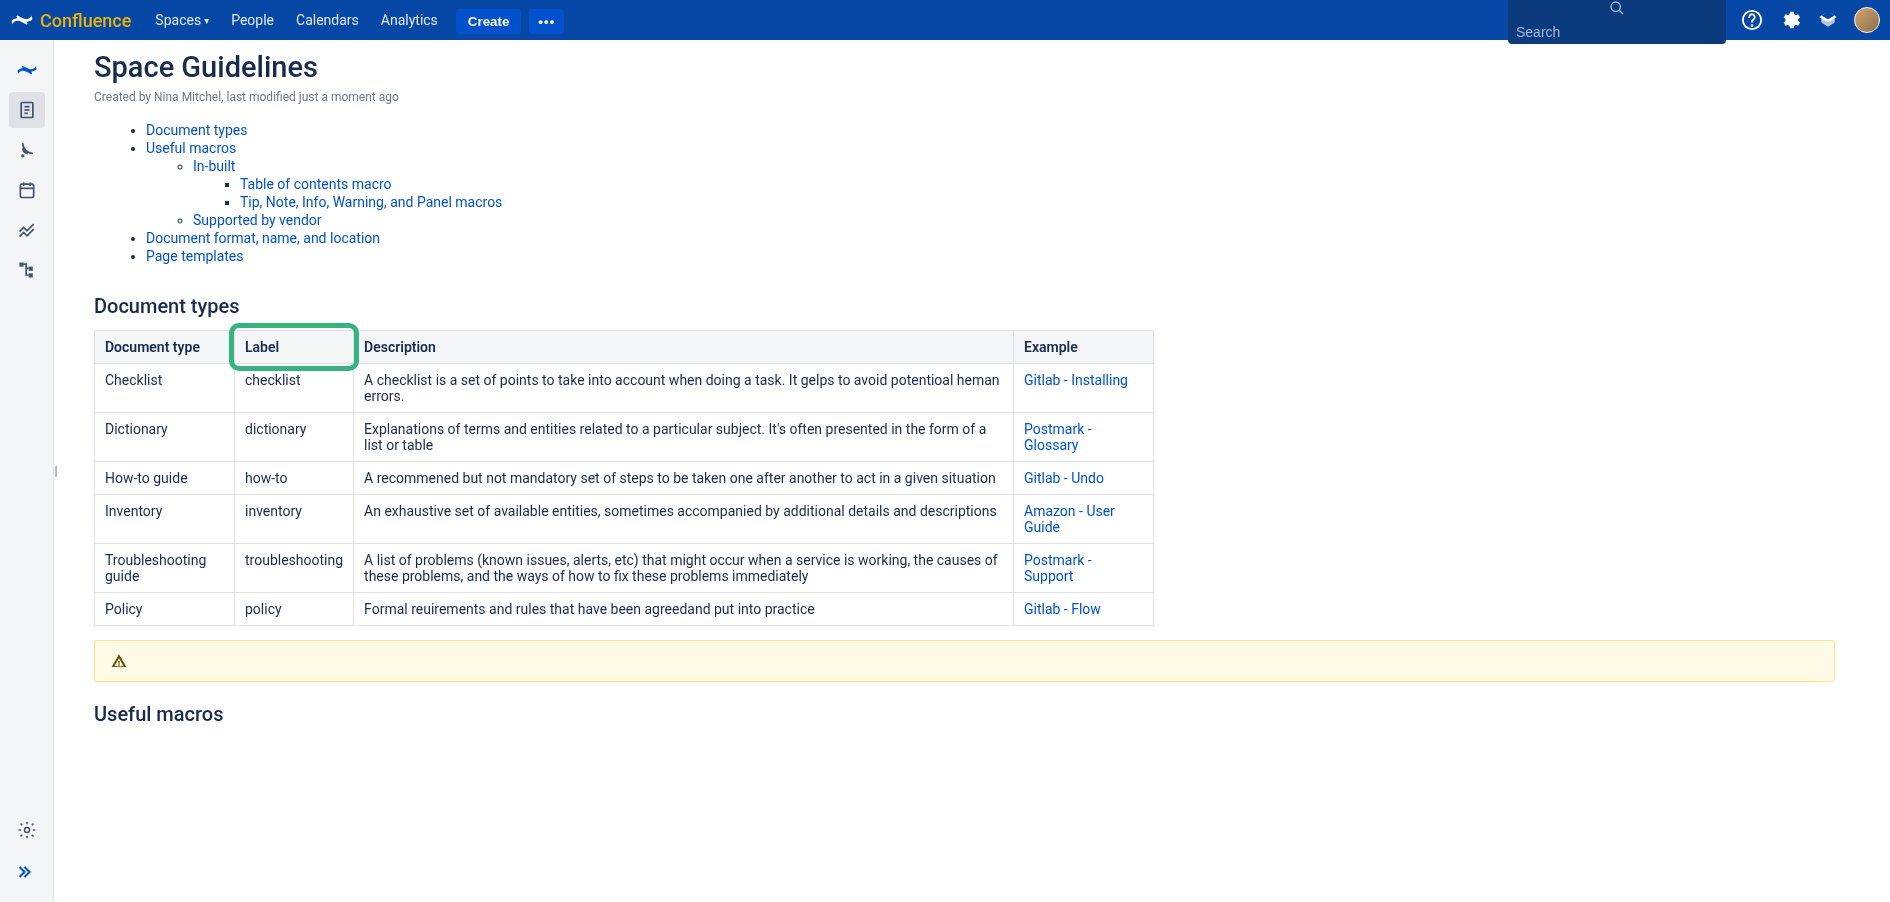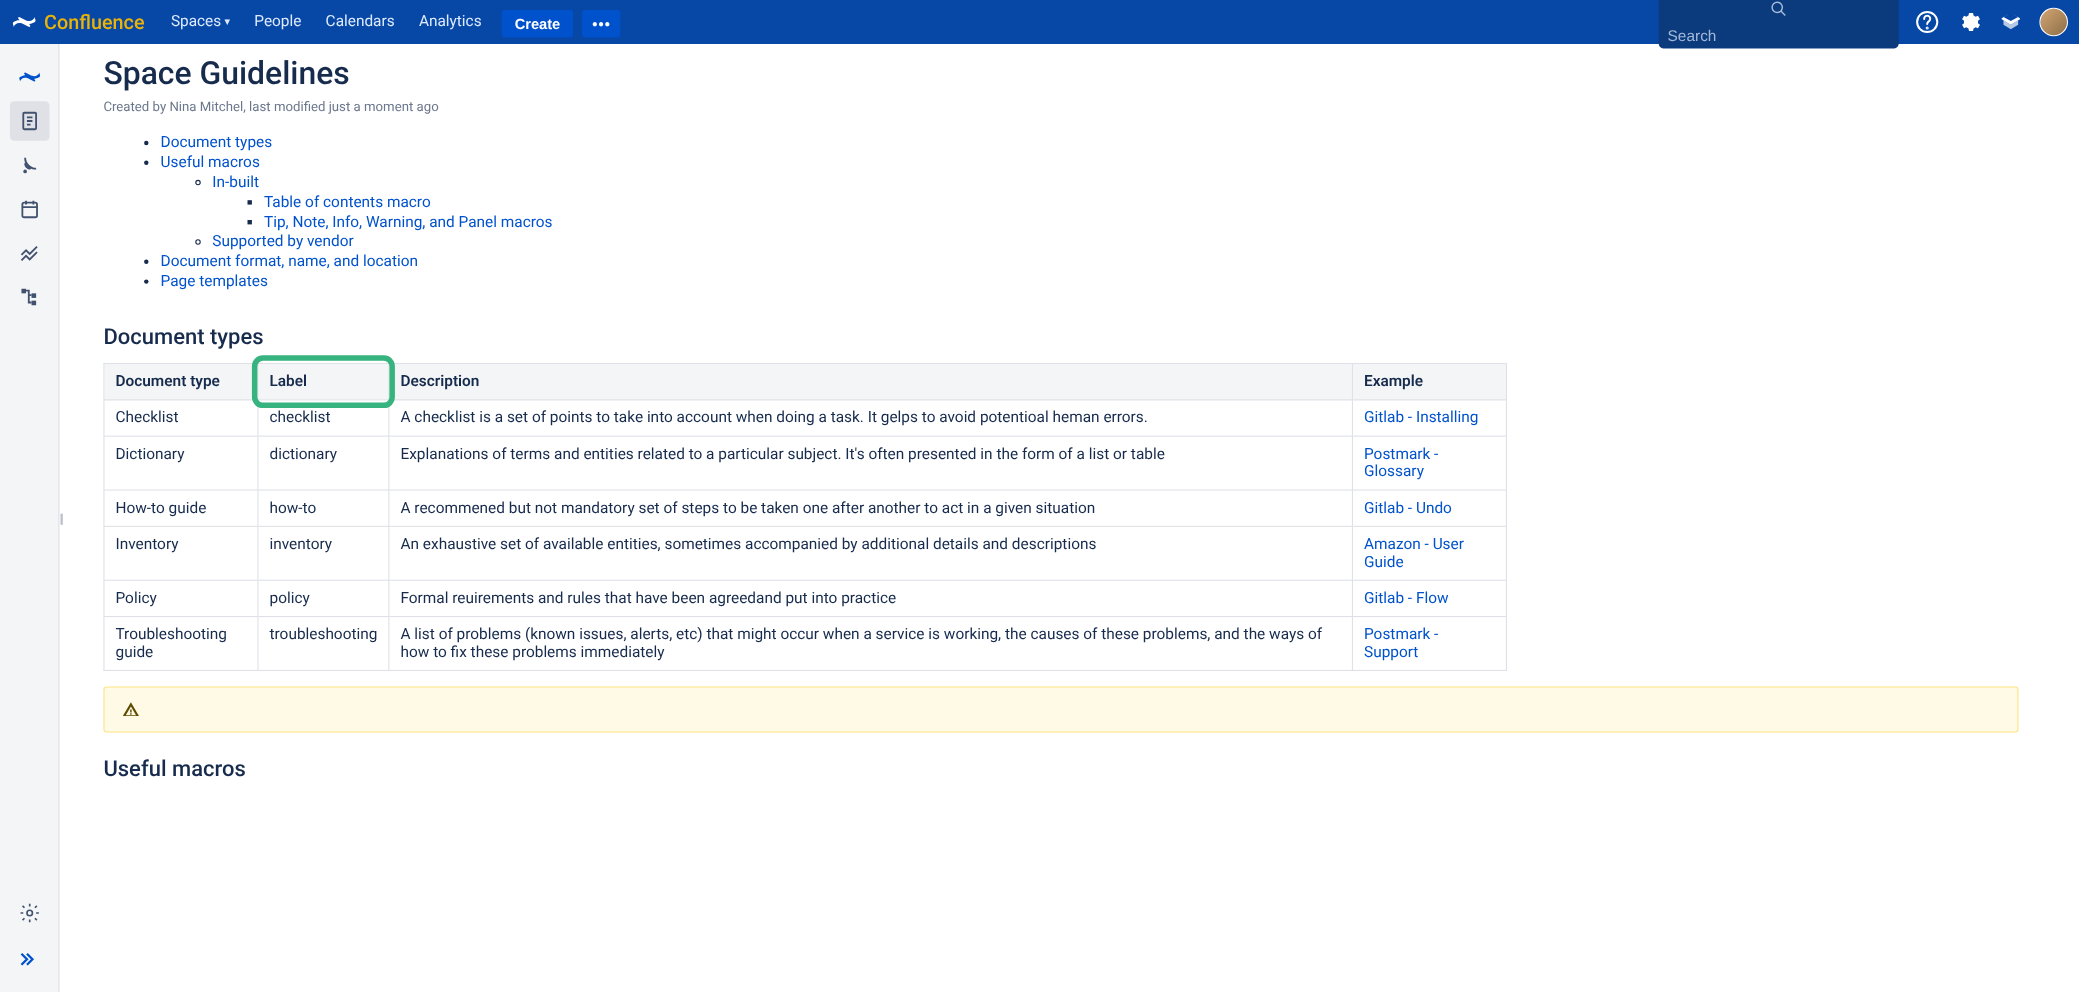--- a/index.html
+++ b/index.html
@@ -39,21 +39,21 @@
 .toc-list ul { list-style: disc; margin-left: 20px; }
 .toc-list ul ul { list-style: circle; margin-left: 47px; }
 .toc-list ul ul ul { list-style: square; }
 .toc-list li { margin: 2px 0; }
 .toc-list a { color: #0052cc; text-decoration: none; font-size: 14px; }
 
 
 .section-heading { font-size: 20px; font-weight: 500; color: #172b4d; margin: 20px 0 12px 0; }
 
 
-.doc-table { border-collapse: collapse; width: 1276px; margin-top: 12px; }
+.doc-table { border-collapse: collapse; width: 1060px; margin-top: 12px; }
 .doc-table th, .doc-table td { border: 1px solid #dfe1e6; padding: 8px 10px; text-align: left; vertical-align: top; font-size: 14px; }
 .doc-table th { background: #f4f5f7; font-weight: 600; }
 .th-highlight { position: relative; }
 .highlight-box { position: absolute; top: -8px; left: -6px; right: -6px; bottom: -8px; border: 5px solid #36b37e; border-radius: 10px; pointer-events: none; }
 .link { color: #0052cc; text-decoration: none; }
 
 
 .panel-note { background: #fffae6; border: 1px solid #ffe380; border-radius: 3px; padding: 12px 16px; display: flex; align-items: center; gap: 14px; margin-top: 14px; }
 .panel-note-icon { color: #5e4d00; }
 
@@ -230,31 +230,31 @@
             <td>A recommened but not mandatory set of steps to be taken one after another to act in a given situation</td>
             <td><a href="#" class="link">Gitlab - Undo</a></td>
           </tr>
           <tr>
             <td>Inventory</td>
             <td>inventory</td>
             <td>An exhaustive set of available entities, sometimes accompanied by additional details and descriptions</td>
             <td><a href="#" class="link">Amazon - User Guide</a></td>
           </tr>
           <tr>
+            <td>Troubleshooting guide</td>
+            <td>troubleshooting</td>
+            <td>A list of problems (known issues, alerts, etc) that might occur when a service is working, the causes of these problems, and the ways of how to fix these problems immediately</td>
+            <td><a href="#" class="link">Postmark - Support</a></td>
+          </tr>
+          <tr>
             <td>Policy</td>
             <td>policy</td>
             <td>Formal reuirements and rules that have been agreedand put into practice</td>
             <td><a href="#" class="link">Gitlab - Flow</a></td>
           </tr>
-          <tr>
-            <td>Troubleshooting guide</td>
-            <td>troubleshooting</td>
-            <td>A list of problems (known issues, alerts, etc) that might occur when a service is working, the causes of these problems, and the ways of how to fix these problems immediately</td>
-            <td><a href="#" class="link">Postmark - Support</a></td>
-          </tr>
         </tbody>
     </table>
 
     <div class="panel-note">
       <span class="panel-note-icon">
         <svg width="16" height="16" viewBox="0 0 24 24" fill="#5e4d00">
             <path d="M12 2L1 21h22L12 2zm0 6l7 12H5l7-12zm-1 4v4h2v-4h-2zm0 5v2h2v-2h-2z"></path>
           </svg>
       </span>
     </div>

